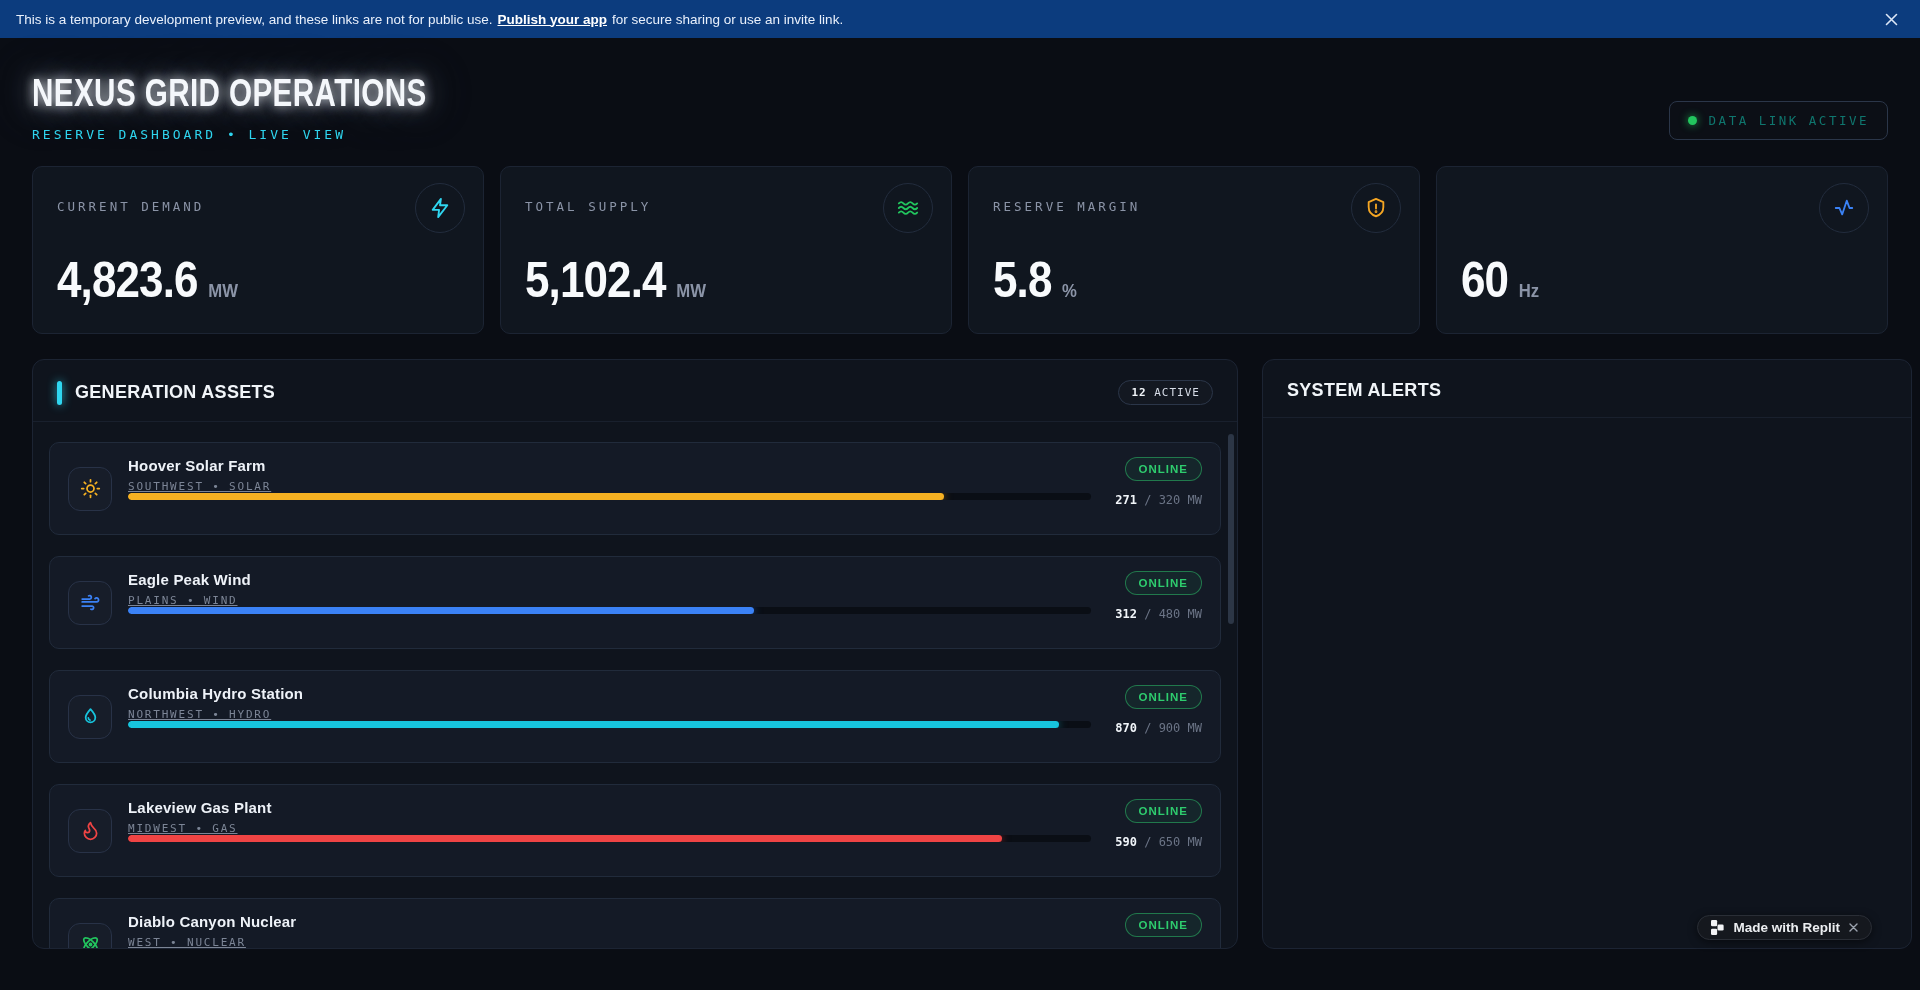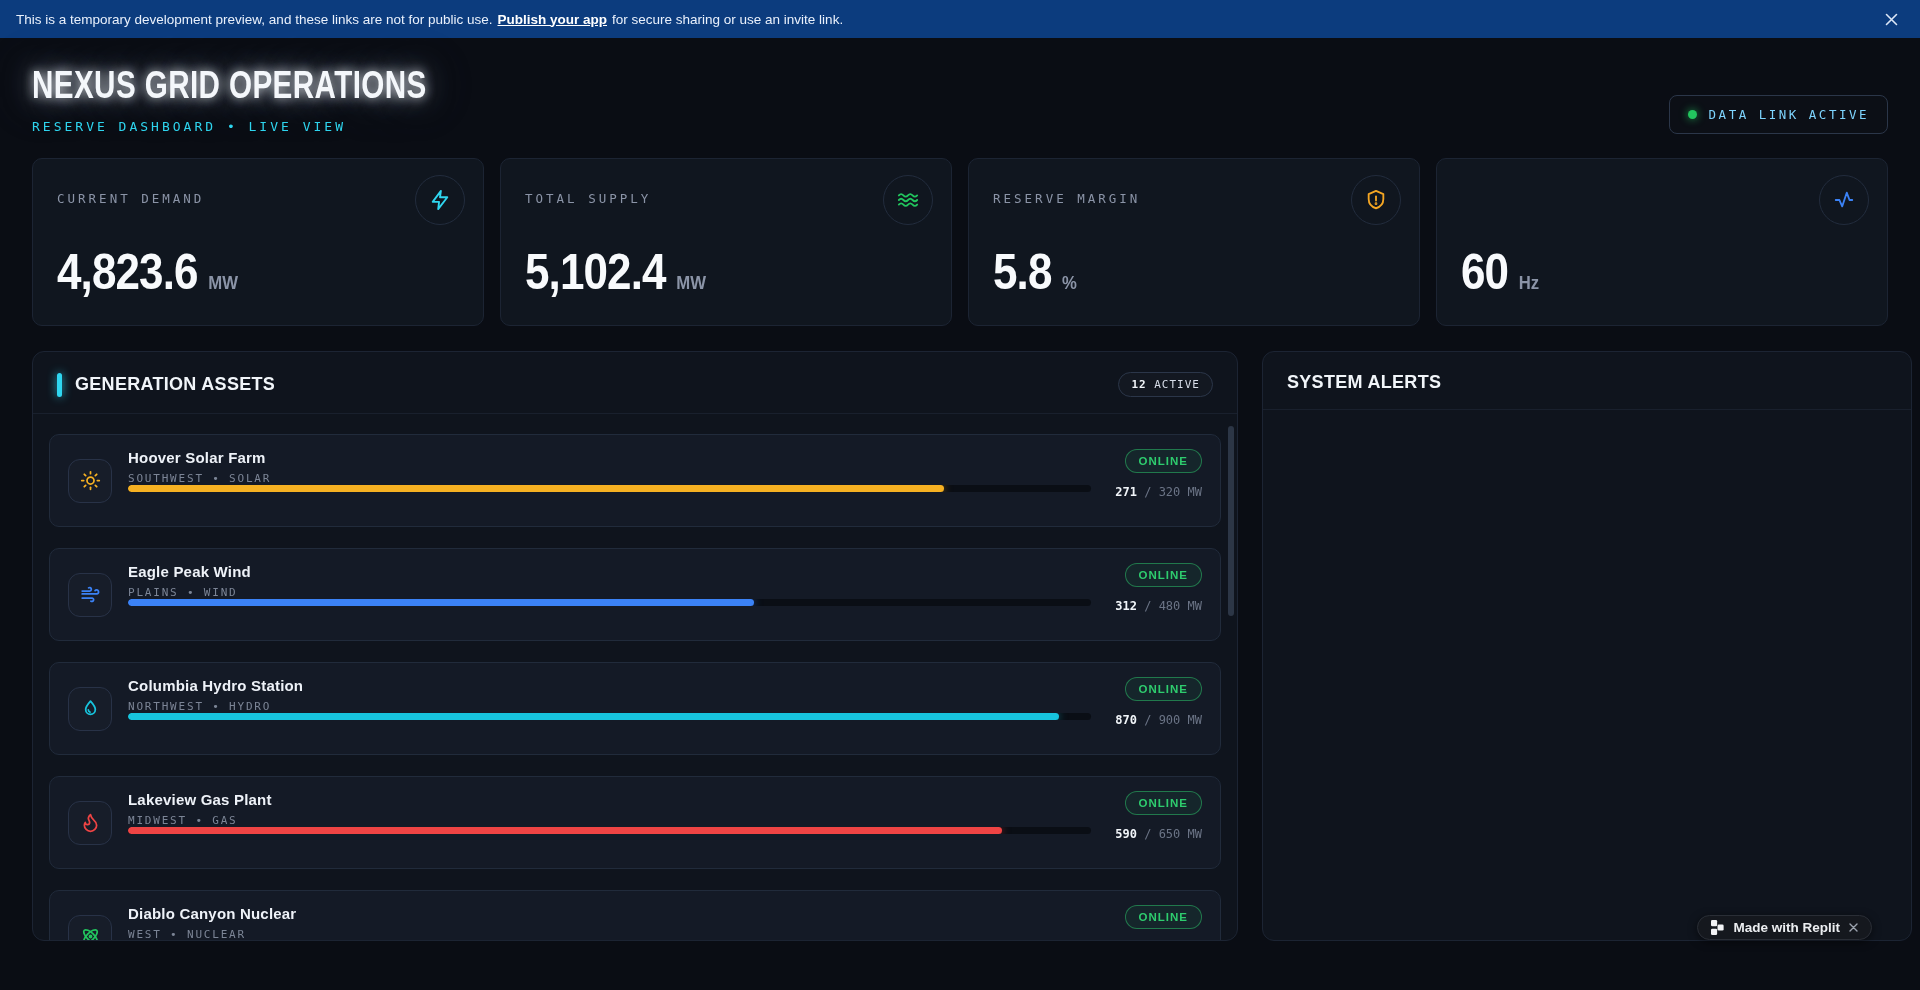--- a/index.html
+++ b/index.html
@@ -17,31 +17,31 @@
     display: flex; align-items: center; padding: 0 16px;
     font-size: 13.5px;
   }
   .banner-text { display: flex; gap: 5px; align-items: baseline; }
   .banner-link { color: #ffffff; font-weight: 700; text-decoration: underline; cursor: pointer; }
   .banner-close { margin-left: auto; width: 26px; height: 26px; display: flex; align-items: center; justify-content: center; cursor: pointer; color: #dce7f7; }
 
   
   .page { padding: 0 32px; position: relative; }
 
-  .header { display: flex; justify-content: space-between; align-items: flex-end; padding-top: 26px; }
+  .header { display: flex; justify-content: space-between; align-items: center; padding-top: 34px; }
   .page-title {
     font-size: 38px; font-weight: 700; color: #f4f7fb; letter-spacing: 0.5px;
     transform: scaleX(0.78); transform-origin: left center; white-space: nowrap;
     text-shadow: 0 0 12px rgba(241,245,249,.85), 0 0 32px rgba(180,195,215,.55), 0 0 60px rgba(148,163,184,.35);
   }
   .page-subtitle { margin-top: 12px; font-size: 13px; letter-spacing: 3px; color: #2fd6f0; }
   .link-badge {
     margin-top: 26px; display: flex; align-items: center; gap: 12px;
     border: 1px solid #2b3649; border-radius: 8px; padding: 11px 18px;
-    font-size: 12.5px; letter-spacing: 2.5px; color: #7dd3fc; background: rgba(255,255,255,0.01);
+    font-size: 12.5px; letter-spacing: 2.5px; color: #0f766e; background: rgba(255,255,255,0.01);
   }
   .status-dot { width: 9px; height: 9px; border-radius: 50%; background: #22c55e; box-shadow: 0 0 8px rgba(34,197,94,.8); }
 
   
   .stats { display: grid; grid-template-columns: repeat(4, 1fr); gap: 16px; margin-top: 24px; }
   .stat-card {
     position: relative; height: 168px; border-radius: 10px;
     background: #10161f; border: 1px solid #1c2433; padding: 24px;
   }
   .stat-label { font-size: 12.5px; letter-spacing: 3px; color: #8b94a7; padding-top: 8px; }
@@ -86,21 +86,21 @@
     padding: 14px 18px; margin-bottom: 21px; display: flex; gap: 16px; height: 93px;
   }
   .asset-icon-box {
     width: 44px; height: 44px; flex: 0 0 44px; border-radius: 12px; align-self: center;
     border: 1px solid #283247; background: rgba(255,255,255,0.015);
     display: flex; align-items: center; justify-content: center;
   }
   .asset-body { flex: 1; min-width: 0; display: flex; flex-direction: column; }
   .asset-top { display: flex; align-items: flex-start; }
   .asset-name { font-size: 15px; font-weight: 700; color: #eef2f8; letter-spacing: 0.2px; }
-  .asset-subtitle { margin-top: 6px; font-size: 11px; letter-spacing: 1.8px; color: #7c8596; }
+  .asset-subtitle { margin-top: 6px; font-size: 11px; letter-spacing: 1.8px; color: #7c8596; text-decoration: underline; }
   .online-badge {
     margin-left: auto; font-size: 11.5px; font-weight: 700; letter-spacing: 1px;
     color: #2ecc6e; border: 1px solid rgba(46,204,110,.5); background: rgba(46,204,110,.07);
     border-radius: 999px; padding: 5px 13px;
   }
   .asset-meter-row { display: flex; align-items: flex-start; gap: 3px; }
   .meter-track { flex: 1; height: 7px; border-radius: 99px; background: #0a0e15; overflow: hidden; }
   .meter-fill { height: 100%; border-radius: 99px; }
   .asset-value { flex: 0 0 auto; min-width: 108px; text-align: right; font-size: 12px; white-space: nowrap; }
   .asset-value .val-current { font-weight: 700; color: #f1f5f9; }

